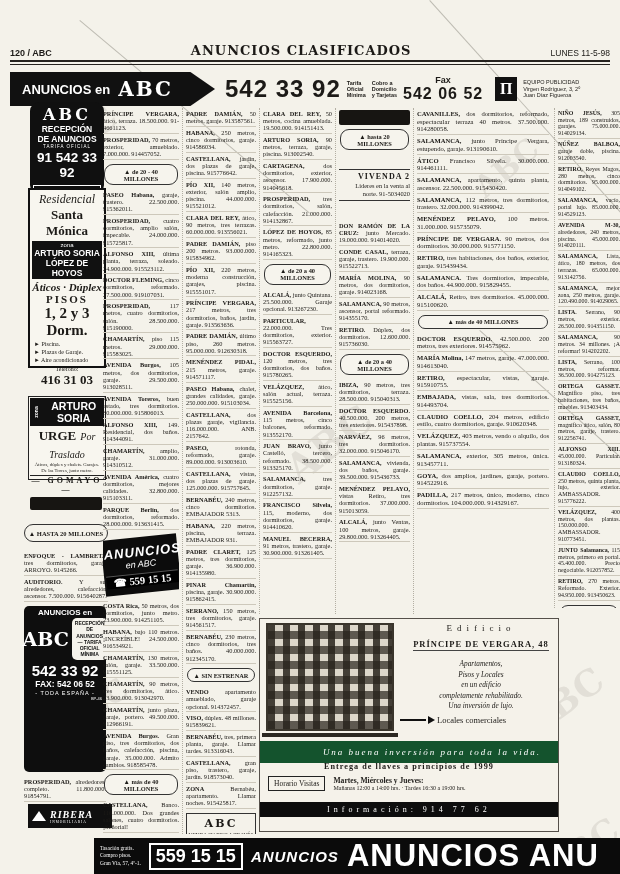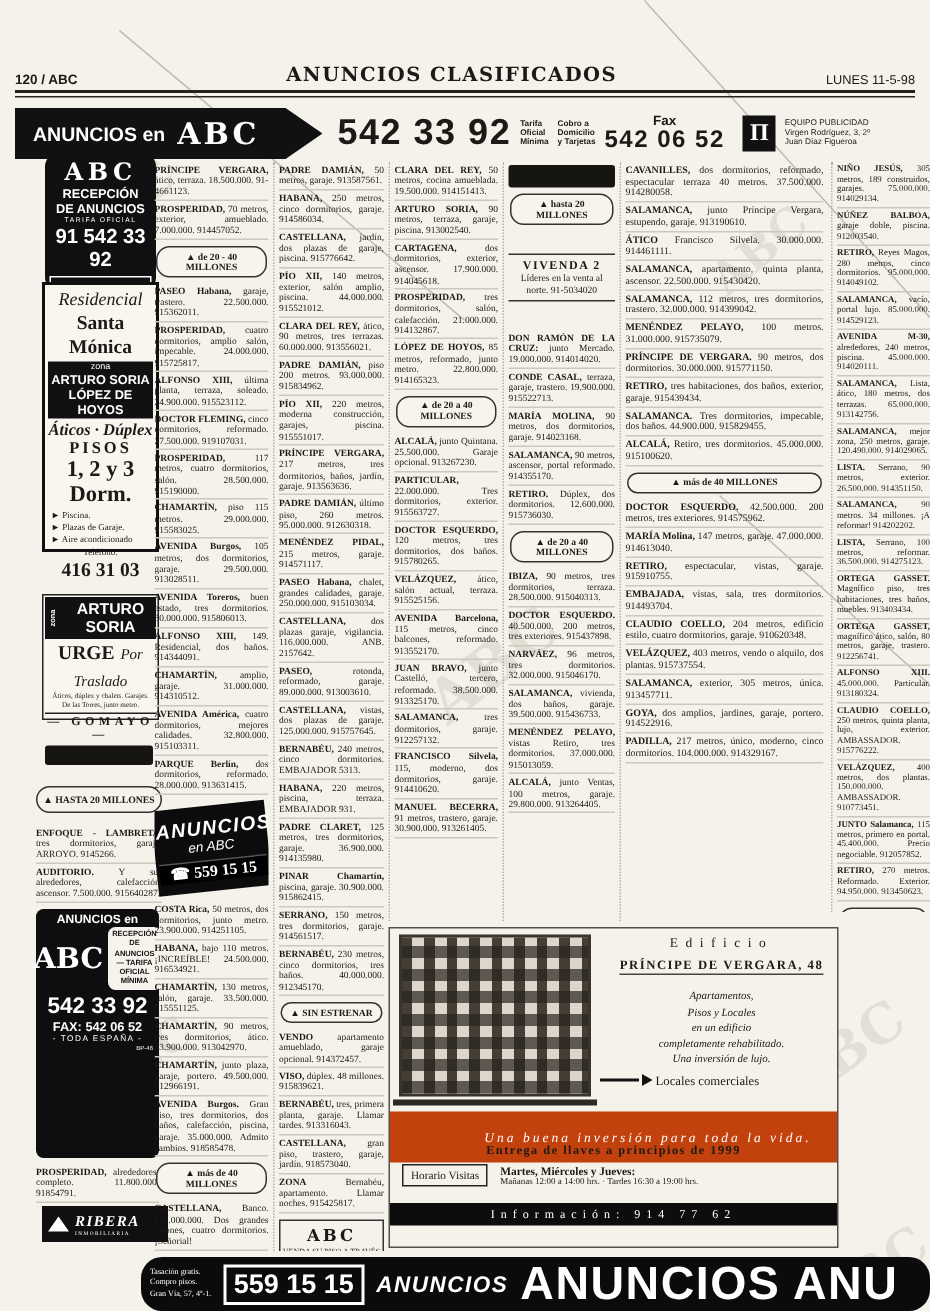--- a/index.html
+++ b/index.html
@@ -93,21 +93,21 @@
   .c4{left:335px;top:108px;width:75px;height:506px;}
   .c5{left:413px;top:108px;width:136px;height:506px;}
   .c6{left:554px;top:108px;width:66px;height:500px;}
   .c2,.c3,.c4,.c5,.c6{border-left:1px dotted #b3afa3;padding-left:3px;}
   .ad{font-size:6.3px;line-height:1.14;text-align:justify;padding:2px 0 1.5px;border-bottom:1px solid #cdc8bb;}
   .c5 .ad{font-size:6.6px;}
   .c6 .ad{font-size:5.9px;}
   .lead{font-weight:bold;}
   .badge{border:1px solid #333;border-radius:9px;margin:4px 1px;padding:2.5px 1px;text-align:center;
          font-weight:bold;font-size:6.4px;background:#f6f4ed;}
-  .agency{text-align:center;border-top:1px solid #333;border-bottom:1px solid #333;margin:19px 0;
+  .agency{text-align:right;border-top:1px solid #333;border-bottom:1px solid #333;margin:19px 0;
           padding:2px 0;font-size:6.4px;line-height:1.25;}
   .agency div:first-child{font-weight:bold;font-size:8px;letter-spacing:1px;}
   .smudge{height:15px;background:#171512;border-radius:2px;margin:2px 0;filter:blur(.4px);}
   .promo{background:#0c0c0c;color:#fff;transform:rotate(-6deg);margin:7px 0;padding:7px 2px;text-align:center;}
   .promo .pl0{font-family:"Liberation Sans",sans-serif;font-weight:bold;font-style:italic;font-size:13px;letter-spacing:1px;}
   .promo .pl1{font-family:"Liberation Sans",sans-serif;font-style:italic;font-size:9px;}
   .promo .pl2{background:#000;border-top:1px solid #555;margin-top:4px;font-weight:bold;font-size:10.5px;}
   .abcbox{border:1px solid #333;text-align:center;margin-top:4px;padding:3px 1px;}
   .abcbox div:first-child{font-family:"DejaVu Serif",serif;font-weight:bold;font-size:11px;letter-spacing:2px;}
   .abcbox div{font-size:5.3px;line-height:1.35;}
@@ -120,32 +120,32 @@
                          repeating-linear-gradient(0deg,rgba(40,35,28,.7) 0 8px,transparent 8px 15px);}
   .etch-base{position:absolute;left:2px;top:114px;width:136px;height:4px;background:#2c2822;}
   .bad-right{position:absolute;left:146px;top:4px;width:150px;text-align:center;}
   .bad-ed{font-size:9px;letter-spacing:5px;}
   .bad-ad{font-size:8.5px;font-weight:bold;letter-spacing:1px;border-bottom:1px solid #444;display:inline-block;padding-bottom:1px;}
   .bad-p{font-size:7.3px;font-style:italic;line-height:1.45;margin-top:8px;}
   .bad-loc{position:absolute;left:140px;top:96px;display:flex;align-items:center;gap:2px;}
   .bad-loc .shaft{width:26px;height:2px;background:#111;}
   .bad-loc .tip{width:0;height:0;border-top:4px solid transparent;border-bottom:4px solid transparent;border-left:7px solid #111;}
   .bad-loc .lbl{font-size:8.5px;}
-  .bad-banner{position:absolute;left:0;top:122px;width:100%;height:34px;background:#c2410c;color:#fff;
+  .bad-banner{position:absolute;left:0;top:122px;width:100%;height:22px;background:#14532d;color:#fff;
               display:flex;align-items:center;justify-content:center;font-style:italic;font-size:9px;letter-spacing:2px;padding-left:46px;}
   .bad-ent{position:absolute;left:0;top:143px;width:100%;text-align:center;font-weight:bold;font-size:8.2px;letter-spacing:1px;}
   .bad-vis{position:absolute;left:8px;top:157px;width:284px;display:flex;gap:8px;align-items:center;}
   .bad-hor{border:1px solid #222;padding:2px 5px;font-size:7.5px;white-space:nowrap;}
   .bad-dias{font-size:7.6px;font-weight:bold;text-align:left;}
   .bad-horas{font-size:6px;}
   .bad-info{position:absolute;left:0;top:183px;width:100%;height:15px;background:#0d0d0d;color:#fff;
             display:flex;align-items:center;justify-content:center;font-size:8px;letter-spacing:4px;}
   
   .bot{position:absolute;left:94px;top:838px;width:526px;height:36px;background:#0b0b0b;color:#fff;
-       display:flex;align-items:center;gap:8px;padding-left:6px;overflow:hidden;border-radius:14px;}
+       display:flex;align-items:center;gap:8px;padding-left:6px;overflow:hidden;}
   .bot .tiny{font-size:5.4px;line-height:1.3;white-space:nowrap;}
   .bot .ph{border:2px solid #fff;font-family:"Liberation Sans",sans-serif;font-weight:bold;font-size:18px;
            padding:1px 5px;white-space:nowrap;}
   .bot .mid{font-family:"Liberation Sans",sans-serif;font-weight:bold;font-style:italic;font-size:15px;letter-spacing:1px;}
   .bot .big{font-family:"Liberation Sans",sans-serif;font-weight:900;font-size:31px;letter-spacing:1px;white-space:nowrap;}
 </style>
 </head>
 <body>
 
 <div class="page" data-name="newspaper-page">

